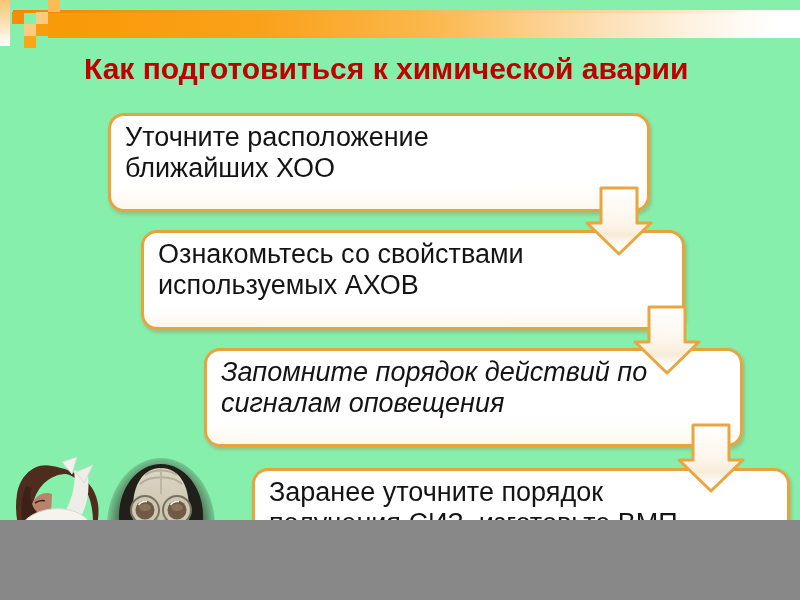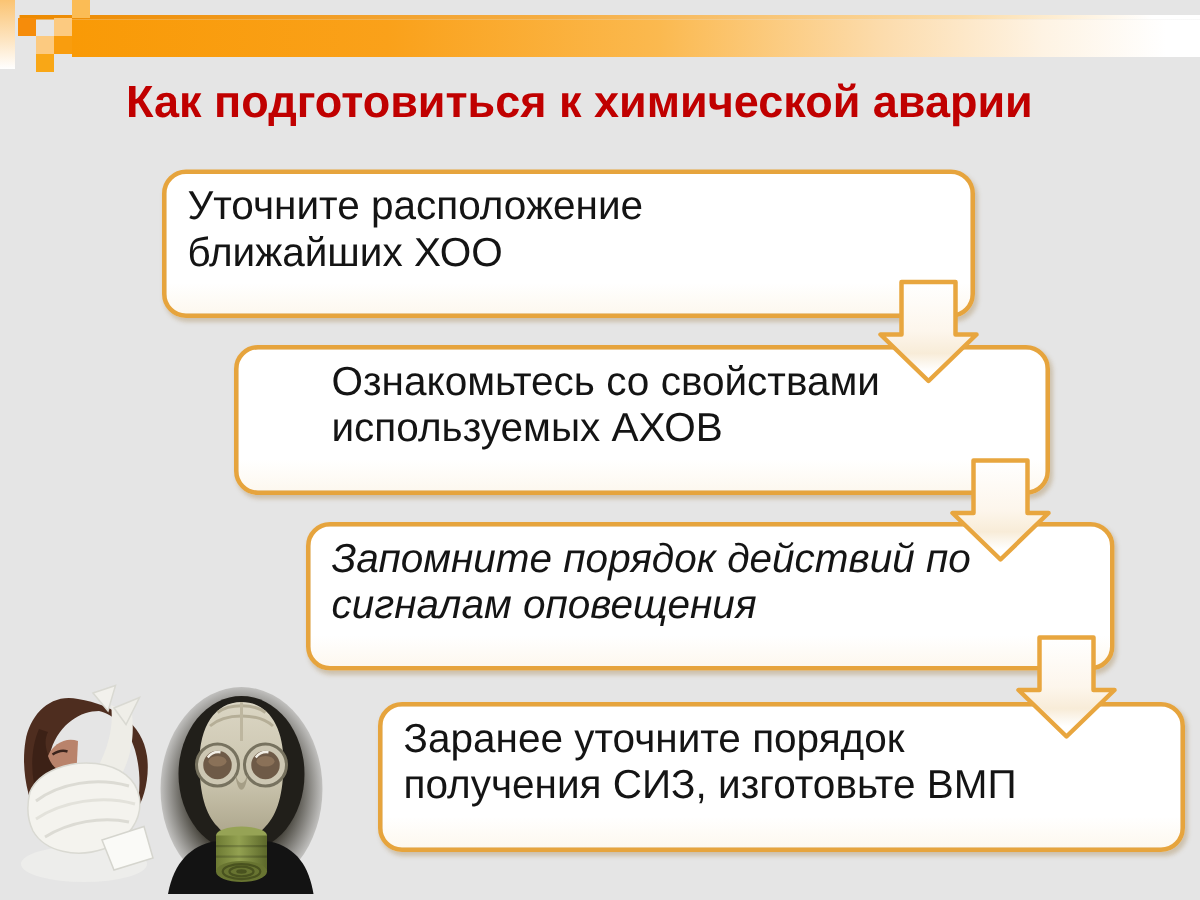--- a/index.html
+++ b/index.html
@@ -1,17 +1,17 @@
 <!DOCTYPE html>
 <html><head>
 <meta charset="utf-8">
 <style>
   html,body{margin:0;padding:0;background:#888;}
   .slide{
-    position:relative;width:800px;height:600px;background:#e5e5e5;
+    position:relative;width:800px;height:520px;background:#86efac;
     overflow:hidden;font-family:"Liberation Sans", sans-serif;
   }
   
   .deco{position:absolute;}
   .strip-left{left:0;top:0;width:10px;height:46px;
     background:linear-gradient(180deg,#fbc473 0%,#fde3bd 55%,#ffffff 100%);}
   .main-bar{left:48px;top:13px;width:752px;height:25px;
     background:linear-gradient(90deg,#f99a06 0%,#faa11a 28%,#fbb94f 52%,
       #fcdcad 72%,#fef3e3 86%,#ffffff 97%);}
   .thin-line{left:13px;top:10px;width:787px;height:3px;
@@ -35,21 +35,21 @@
     background:linear-gradient(180deg,#ffffff 78%,#fdf8ef 100%);
     border:3px solid #e6a43d;border-radius:16px;
     box-shadow:1.5px 2.5px 3px rgba(160,125,70,0.35);
     display:flex;align-items:flex-start;
   }
   .box-text{
     font-size:27px;line-height:31px;color:#141414;
     white-space:pre-line;padding:6px 10px 0 14px;
   }
   .box1{left:108px;top:113px;width:542px;height:99px;}
-  .box2{left:156px;top:230px;width:544px;height:100px;padding-left:48px;}
+  .box2{left:141px;top:230px;width:544px;height:100px;}
   .box3{left:204px;top:348px;width:539px;height:99px;font-style:italic;}
   .box4{left:252px;top:468px;width:538px;height:100px;}
   
   .arrow{position:absolute;width:70px;height:70px;}
   .arrow1{left:584px;top:186px;}
   .arrow2{left:632px;top:305px;}
   .arrow3{left:676px;top:423px;}
   
   .photo{position:absolute;}
   .photo-bandage{left:6px;top:456px;width:102px;height:140px;}

